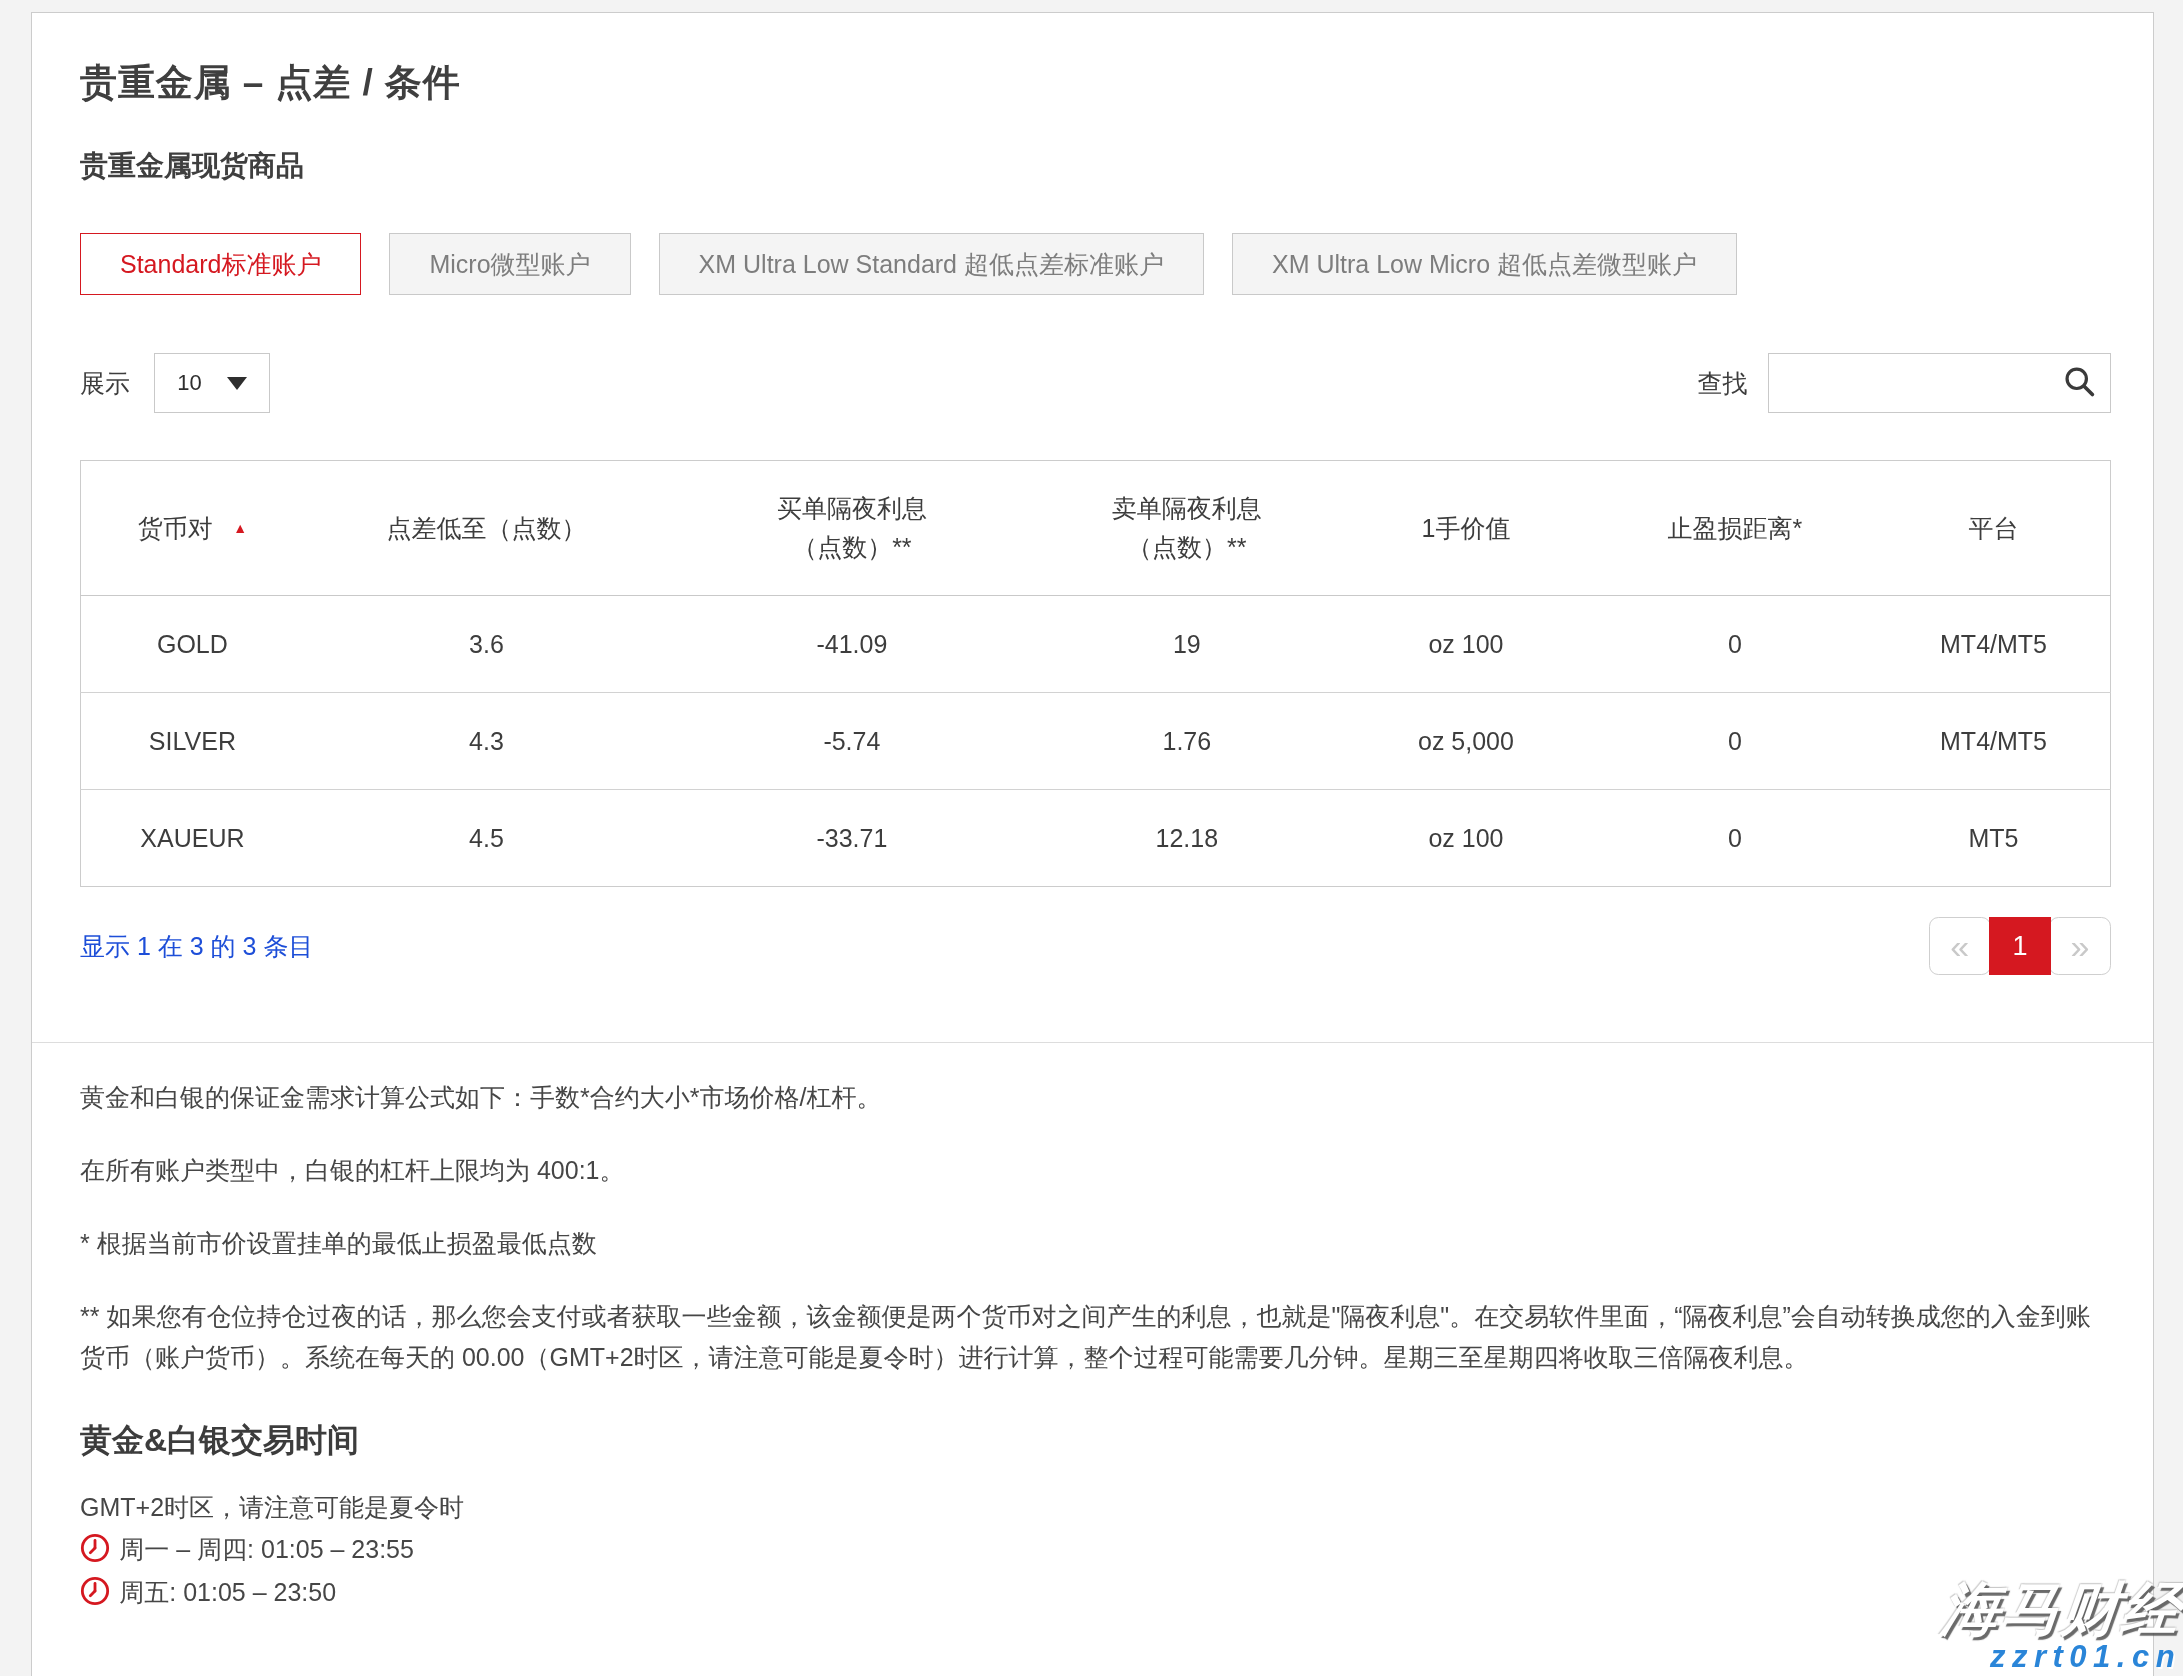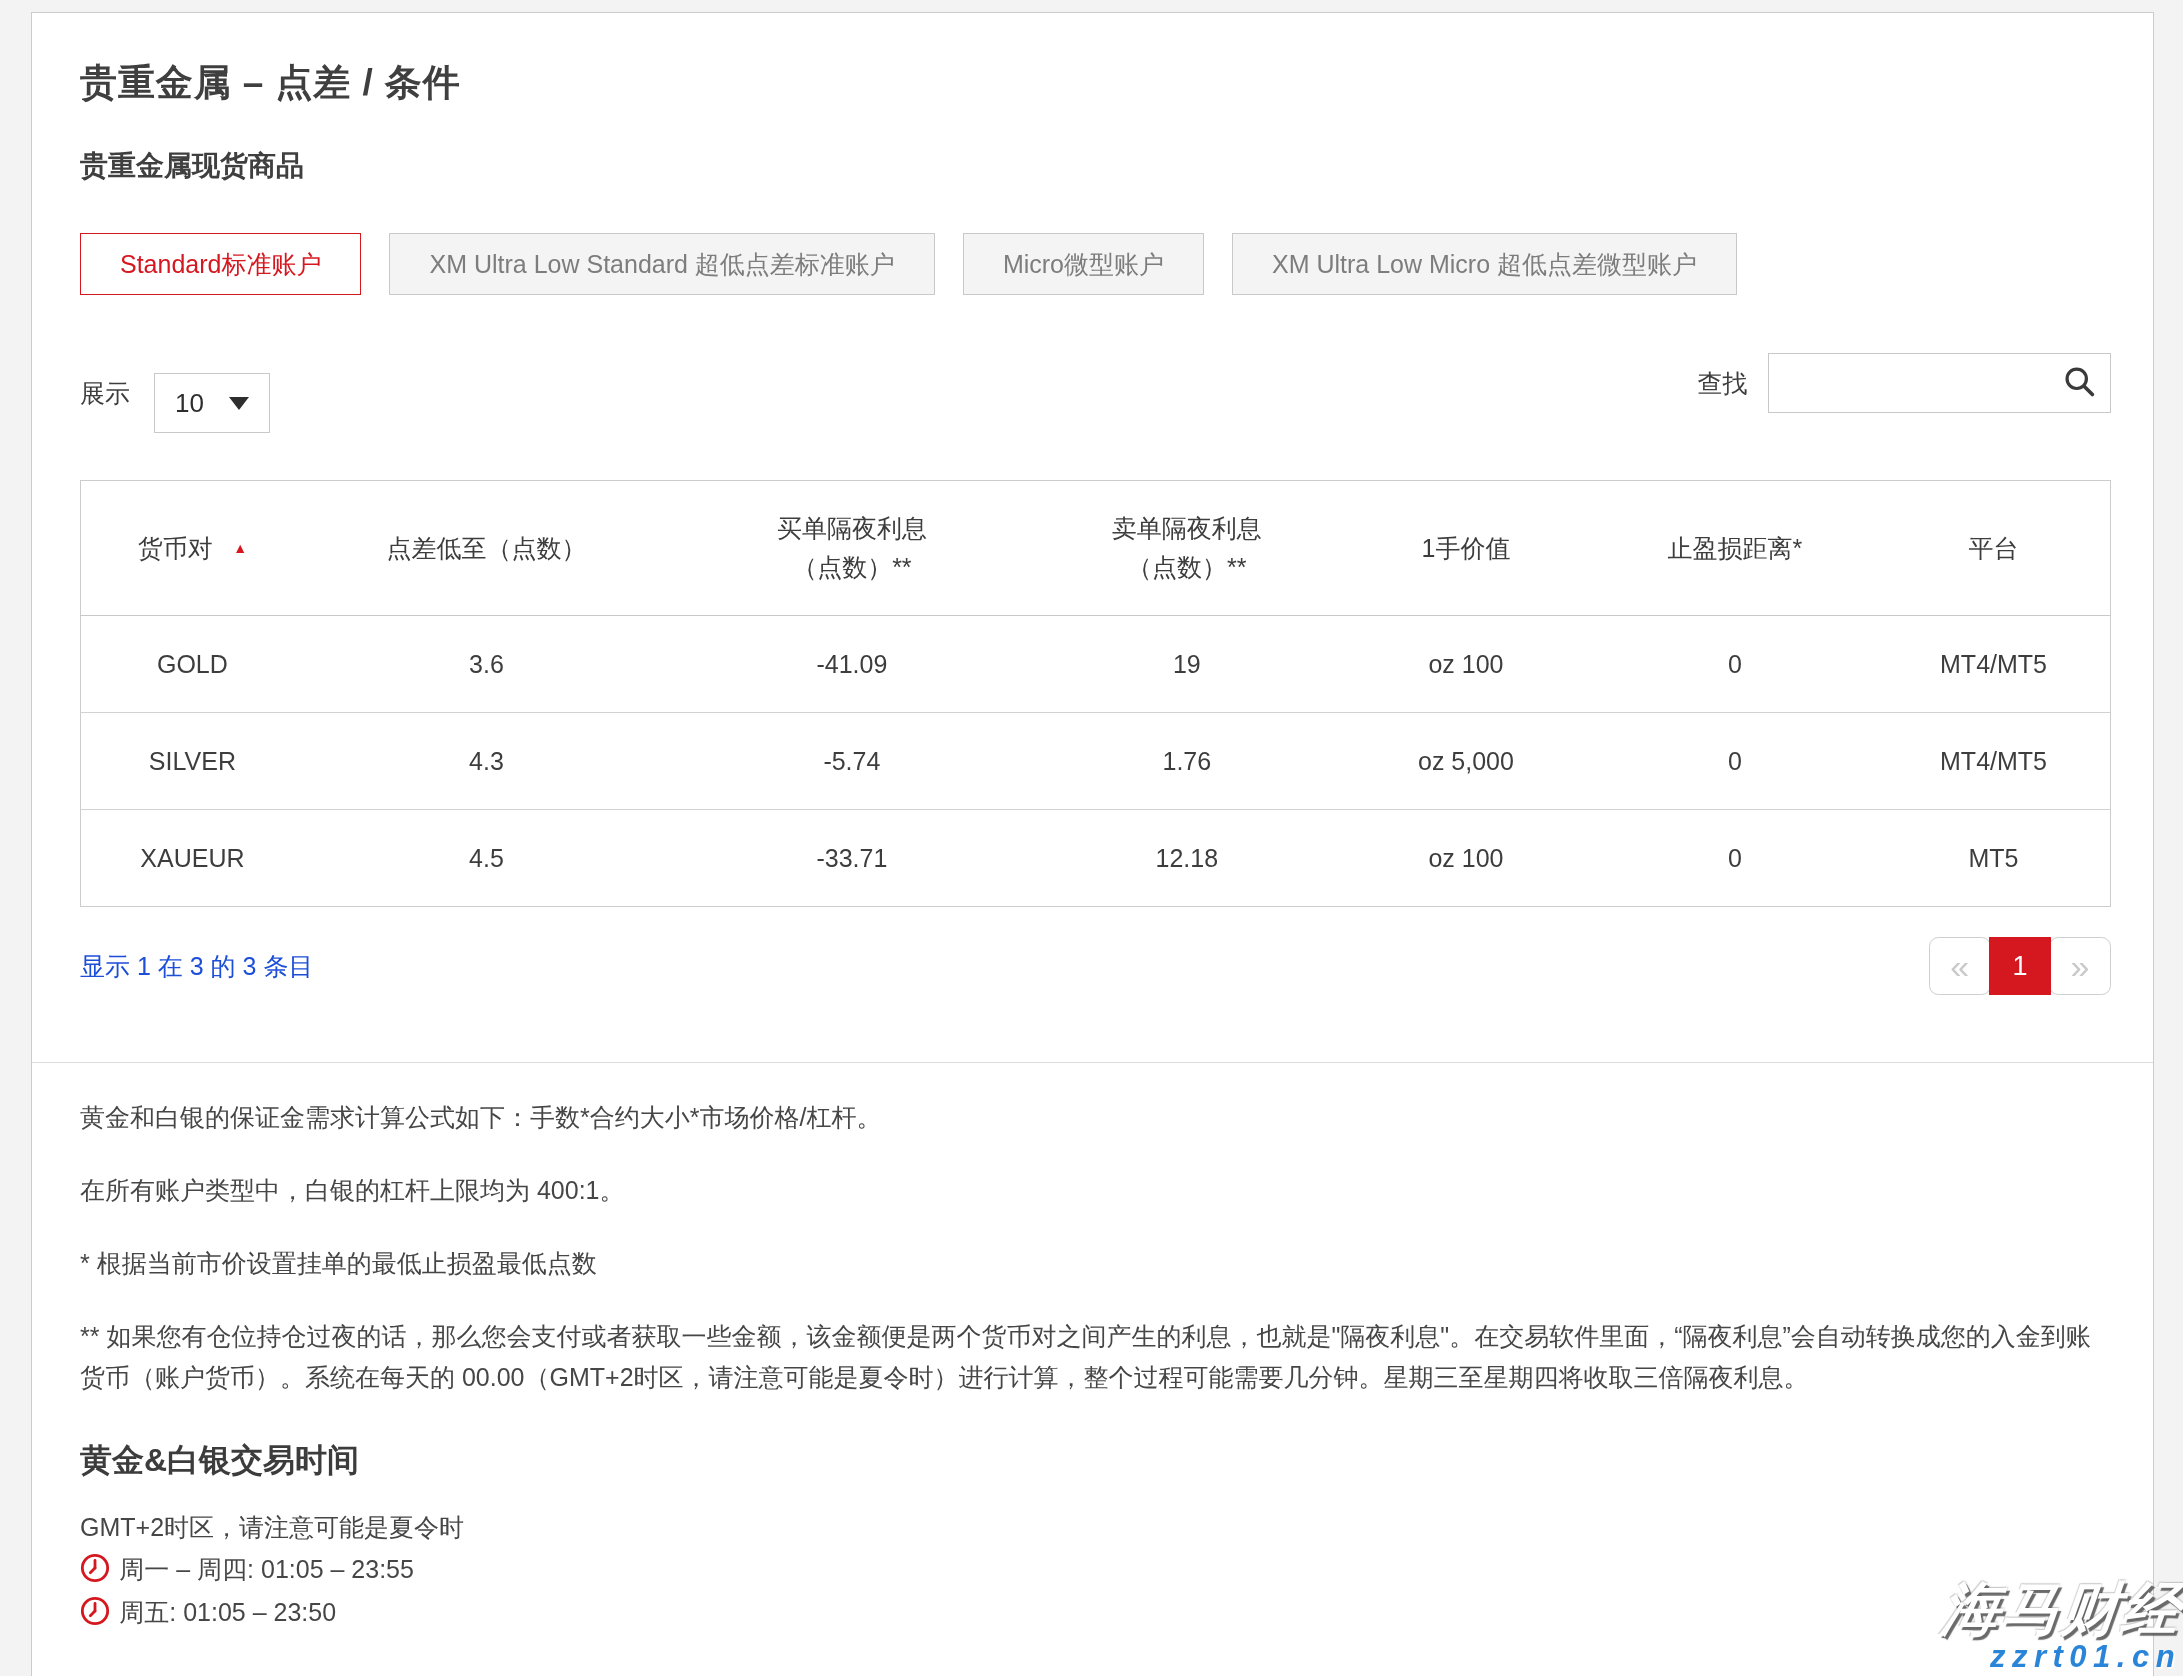--- a/index.html
+++ b/index.html
@@ -72,25 +72,24 @@
   }
   .page-size-select {
     margin-left: 24px;
     width: 116px;
     height: 60px;
     border: 1.9px solid #c9c9c9;
     display: flex;
     align-items: center;
     justify-content: center;
     gap: 25px;
-    font-size: 26px;
+    font-size: 22px;
     color: #2e2e2e;
     cursor: pointer;
     background: #fff;
-    margin-top: 20px;
   }
   .caret-down {
     width: 0; height: 0;
     border-left: 10.3px solid transparent;
     border-right: 10.3px solid transparent;
     border-top: 13px solid #2e2e2e;
   }
   .search-box {
     margin-left: 20.5px;
     width: 343px;
@@ -249,22 +248,22 @@
 </head>
 <body>
 
 <div class="card">
 
   <h1 class="page-title">贵重金属 – 点差 / 条件</h1>
   <h2 class="page-subtitle">贵重金属现货商品</h2>
 
   <div class="tabs">
     <div class="tab active">Standard标准账户</div>
+    <div class="tab">Micro微型账户</div>
     <div class="tab">XM Ultra Low Standard 超低点差标准账户</div>
-    <div class="tab">Micro微型账户</div>
     <div class="tab">XM Ultra Low Micro 超低点差微型账户</div>
   </div>
 
   <div class="controls">
     <div class="show-group">
       <span class="control-label">展示</span>
       <div class="page-size-select">
         <span>10</span>
         <span class="caret-down"></span>
       </div>

